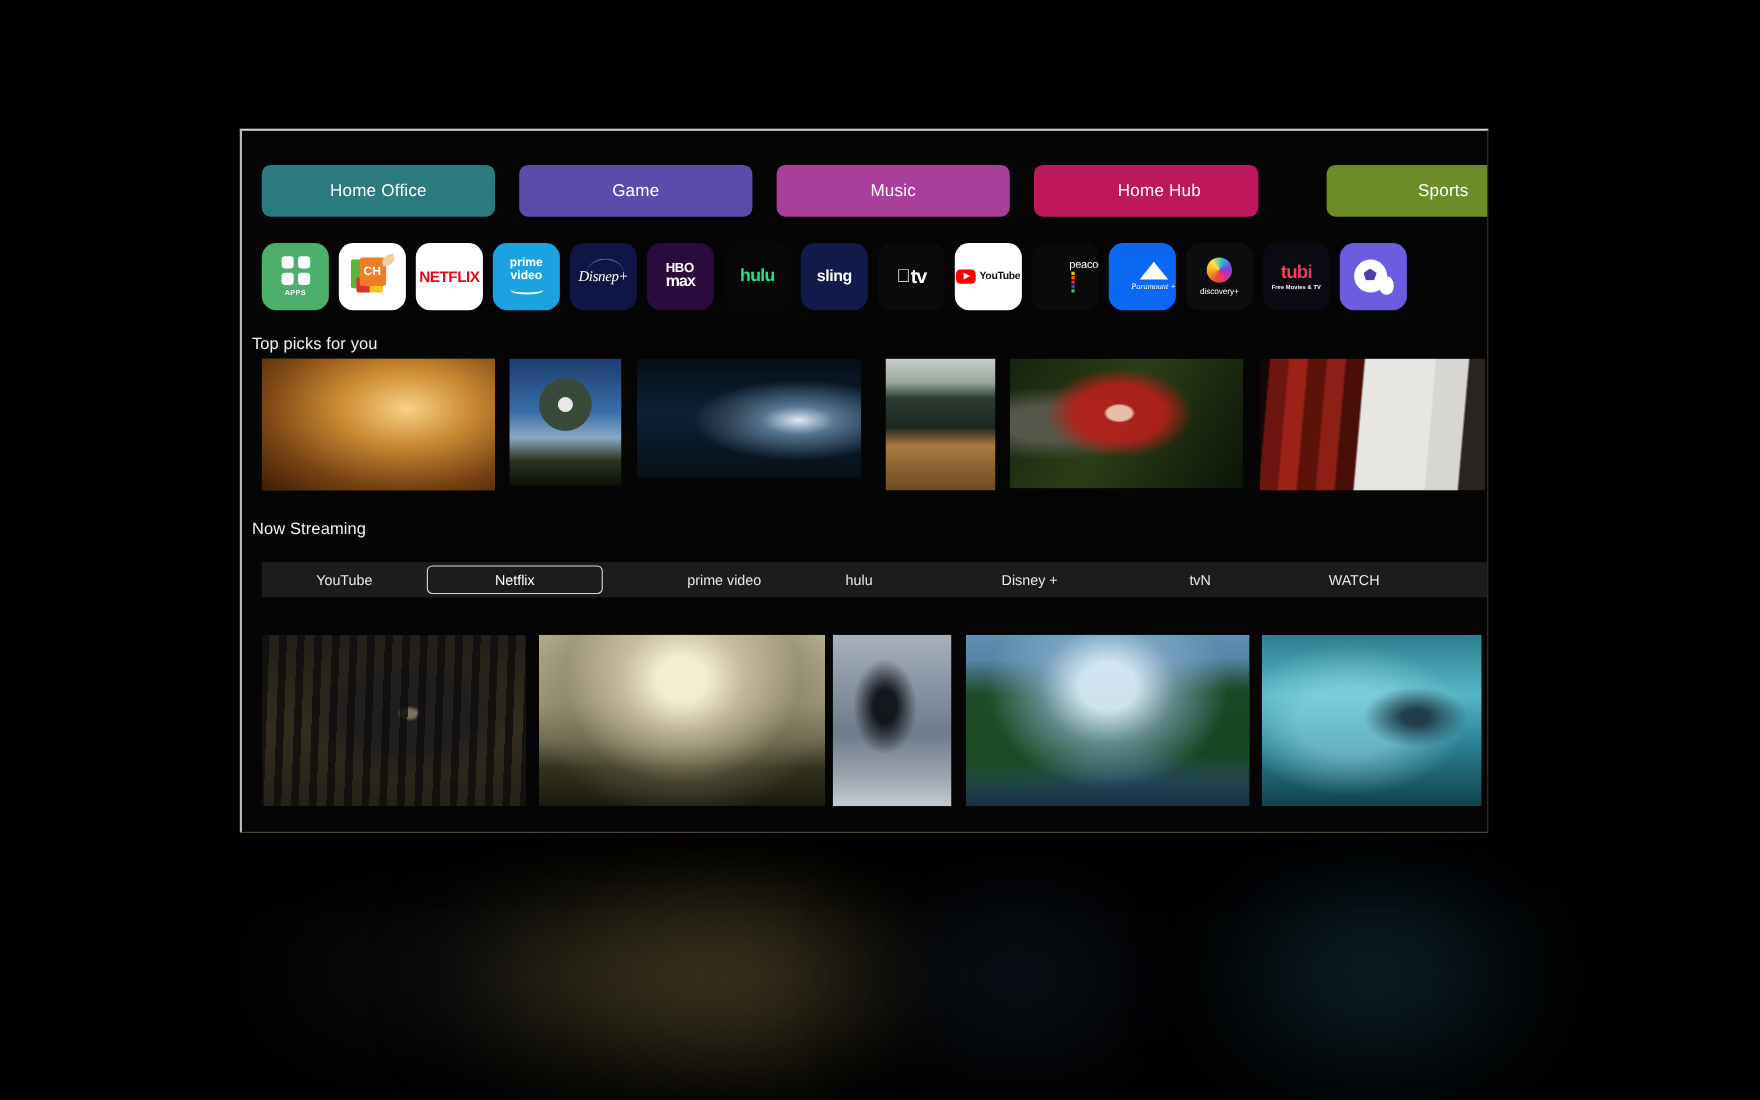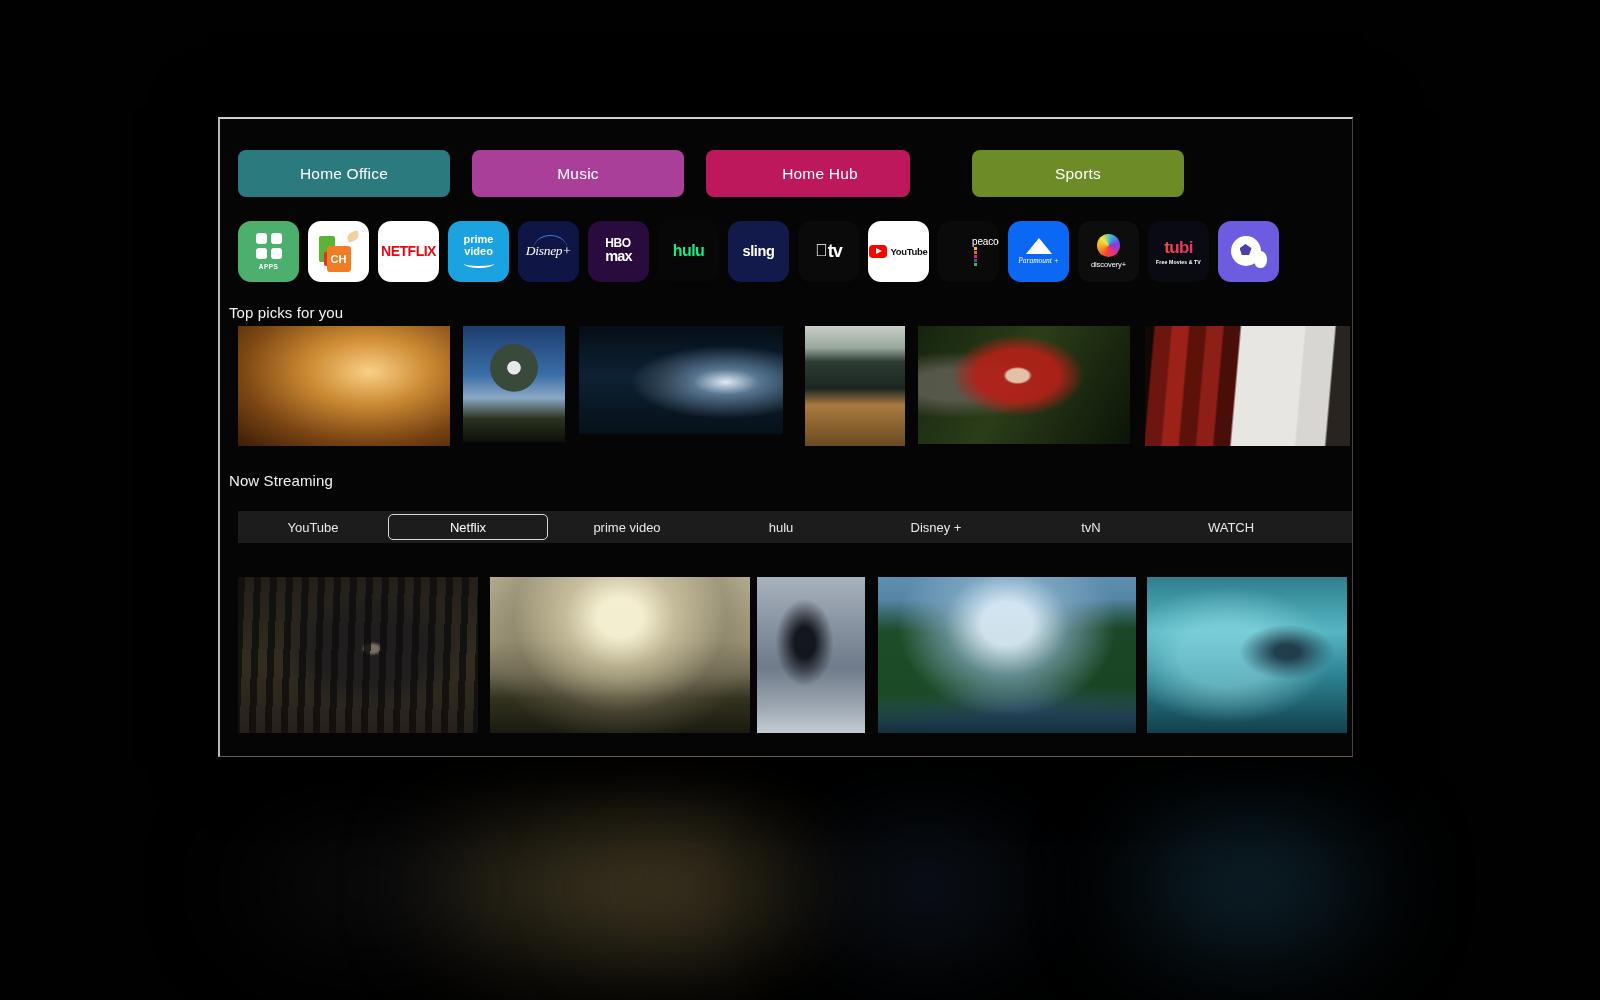--- a/index.html
+++ b/index.html
@@ -65,21 +65,21 @@
   }
 
   
   .apps-grid { display:grid; grid-template-columns:11px 11px; grid-template-rows:11px 11px; gap:4px; }
   .apps-grid i { background:#fff; border-radius:3px; display:block; }
   .apps-label { color:#fff; font-size:6.5px; font-weight:bold; margin-top:4px; letter-spacing:.4px; }
 
   
   .ch-wrap { position:relative; width:40px; height:38px; }
   .ch-green { position:absolute; left:0; top:4px; width:16px; height:26px; background:#5cb338; border-radius:2px; }
-  .ch-orange{ position:absolute; left:8px; top:14px; width:24px; height:26px; background:#f07d23; border-radius:3px;
+  .ch-orange{ position:absolute; left:8px; top:2px; width:24px; height:26px; background:#f07d23; border-radius:3px;
               color:#fff; font-size:11px; font-weight:bold; display:flex; align-items:center; justify-content:center; }
   .ch-red   { position:absolute; left:5px; top:20px; width:13px; height:14px; background:#e0302a; border-radius:2px; }
   .ch-yellow{ position:absolute; left:17px; top:23px; width:12px; height:11px; background:#f5c518; border-radius:2px; }
   .ch-dish  { position:absolute; right:0; top:0; width:12px; height:9px; background:#f0cfa0;
               border-radius:60% 10% 60% 10%; transform:rotate(-18deg); }
 
   .netflix-word { color:#e50914; font-size:14px; font-weight:bold; letter-spacing:-.5px; font-family:"Liberation Sans", sans-serif; }
   .prime-wrap   { color:#fff; text-align:center; line-height:1.02; }
   .prime-wrap b { display:block; font-size:11px; font-weight:bold; }
   .prime-smile  { display:block; width:30px; height:9px; margin:2px auto 0;
@@ -158,20 +158,23 @@
   <div class="glow glow-blue"></div>
   <div class="glow glow-teal"></div>
 
   <div class="tv-frame">
     <div class="screen">
 
       <div class="cat-row" id="cat-row">
           <div class="cat-btn" style="background: rgb(43, 123, 126); width: 212px;">
             <span>Home Office</span>
           </div>
+          <div class="cat-btn" style="background: rgb(93, 75, 172); width: 212px;">
+            <span>Game</span>
+          </div>
           <div class="cat-btn" style="background: rgb(169, 63, 152); width: 212px;">
             <span>Music</span>
           </div>
           <div class="cat-btn" style="background: #be185d; width: 204px; padding-left: 24px;">
             <span>Home Hub</span>
           </div>
           <div class="cat-btn" style="background: rgb(109, 139, 39); width: 212px; margin-left: 40px;">
             <span>Sports</span>
           </div>
         </div>
@@ -232,21 +235,21 @@
           </div>
           <div class="app-tile" style="background: rgb(10, 10, 10);">
             <span class="peacock-word">peacock<span class="peacock-bars">
       <i style="background:#ffc107"></i>
                 <i style="background:#ff5722"></i>
                 <i style="background:#e91e63"></i>
       <i style="background:#3f51b5"></i>
                 <i style="background:#4caf50"></i>
               </span></span>
           </div>
-          <div class="app-tile" style="background: rgb(10, 104, 245);">
+          <div class="app-tile" style="background: rgb(10, 104, 245); align-items: flex-end;">
             <div class="para-wrap">
       <div class="para-mtn"></div>
               <div class="para-word">Paramount +</div>
             </div>
           </div>
           <div class="app-tile" style="background: rgb(13, 13, 13);">
             <div class="disc-wrap">
       <div class="disc-ball"></div>
               <div class="disc-word">discovery+</div>
             </div>
@@ -289,21 +292,21 @@
 
       <div class="sec-title" id="title-now">Now Streaming</div>
 
       <div class="tabbar" id="tabbar">
           <div class="tab" style="width: 150px;">
             <span>YouTube</span>
           </div>
           <div class="tab selected" style="width: 160px;">
             <span>Netflix</span>
           </div>
-          <div class="tab" style="width: 158px;">
+          <div class="tab" style="width: 158px; justify-content: flex-end;">
             <span>prime video</span>
           </div>
           <div class="tab" style="width: 150px;">
             <span>hulu</span>
           </div>
           <div class="tab" style="width: 160px;">
             <span>Disney +</span>
           </div>
           <div class="tab" style="width: 150px;">
             <span>tvN</span>

